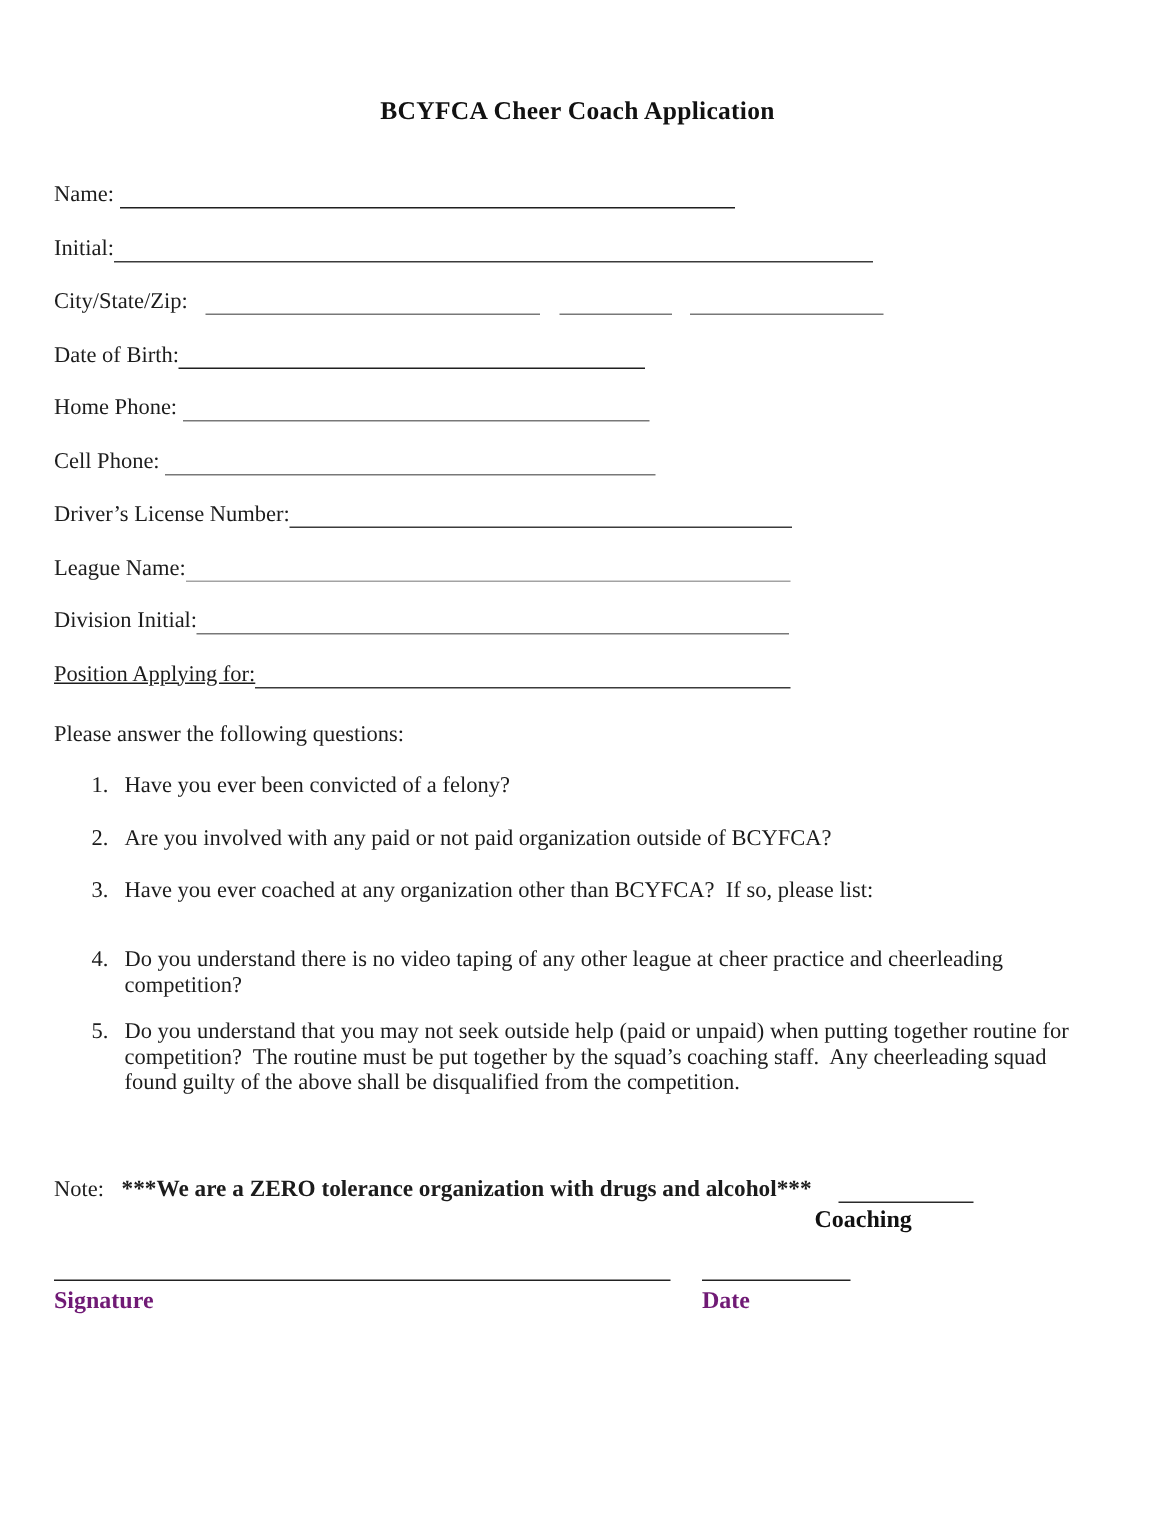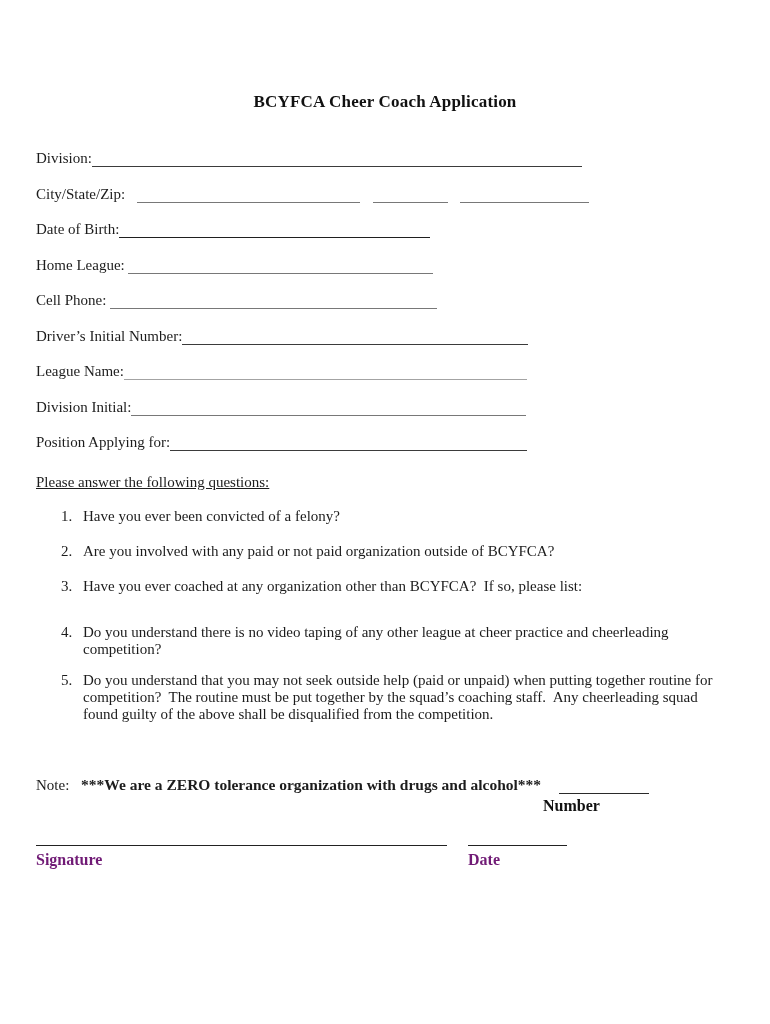--- a/index.html
+++ b/index.html
@@ -6,21 +6,21 @@
   html, body { background: #ffffff; }
   body {
     width: 770px; height: 1024px;
     font-family: "Liberation Serif", "DejaVu Serif", serif;
     color: #1c1c1c;
     overflow: hidden;
   }
   .page { position: relative; width: 770px; height: 1024px; background:#fff; }
 
   .doc-title {
-    padding-top: 92px;
+    padding-top: 64px;
     text-align: center;
     font-size: 17px;
     font-weight: bold;
     letter-spacing: 0.2px;
     color: #111;
   }
 
   .fields { margin-top: 38px; margin-left: 36px; }
   .field-row {
     display: flex;
@@ -39,28 +39,28 @@
   .blank.l { border-bottom: 1px solid #a3a3a3; }
   .blank.d { border-bottom-color: #1f1f1f; }
   .w-name     { width: 454px; }
   .w-address  { width: 546px; }
   .w-dob      { width: 394px; }
   .w-home     { width: 397px; }
   .w-cell     { width: 401px; }
   .w-driver   { width: 492px; }
   .w-league   { width: 491px; }
   .w-division { width: 490px; }
-  .w-position { width: 491px; }
+  .w-position { width: 491px; text-decoration: underline; }
   .seg { flex: 0 0 auto; }
   .seg1 { width: 223px; margin-left: 8px; }
   .seg2 { width: 75px;  margin-left: 13px; }
   .seg3 { width: 129px; margin-left: 12px; }
 
   .qa { margin-left: 36px; margin-top: 23px; font-size: 15px; }
-  .qa-intro { line-height: 17px; margin-bottom: 17px; text-decoration: underline; }
+  .qa-intro { line-height: 17px; margin-bottom: 17px; }
   .question { display: flex; margin-bottom: 18px; }
   .question .qnum { flex: 0 0 22px; margin-left: 25px; line-height: 17px; }
   .question .qtext {
     width: 633px; line-height: 17px; white-space: pre-wrap;
   }
   .question.q3 { margin-bottom: 29px; }
   .question.q4 { margin-bottom: 14px; }
 
   .note-row {
     margin-left: 36px; margin-top: 51px;
@@ -95,50 +95,54 @@
 </style>
 </head>
 <body>
 
 <div class="page">
 
   <div class="doc-title">BCYFCA Cheer Coach Application</div>
 
   <div class="fields">
 
+    <div class="field-row w-name">
+      <span class="lbl">Name: </span>
+      <span class="blank d"></span>
+    </div>
 
     <div class="field-row w-address">
-      <span class="lbl">Division:</span>
+      <span class="lbl">Initial:</span>
       <span class="blank"></span>
     </div>
 
     <div class="field-row">
       <span class="lbl">City/State/Zip: </span>
       <span class="blank g seg seg1"></span>
       <span class="blank g seg seg2"></span>
       <span class="blank g seg seg3"></span>
     </div>
 
     <div class="field-row w-dob">
       <span class="lbl">Date of Birth:</span>
       <span class="blank d"></span>
     </div>
 
     <div class="field-row w-home">
-      <span class="lbl">Home League: </span>
+      <span class="lbl">Home Phone: </span>
       <span class="blank g"></span>
     </div>
 
     <div class="field-row w-cell">
       <span class="lbl">Cell Phone: </span>
       <span class="blank g"></span>
     </div>
 
     <div class="field-row w-driver">
-      <span class="lbl">Driver’s Initial Number:</span>
+      <span class="lbl">Driver’s License Number:</span>
       <span class="blank"></span>
     </div>
 
     <div class="field-row w-league">
       <span class="lbl">League Name:</span>
       <span class="blank l"></span>
     </div>
 
     <div class="field-row w-division">
       <span class="lbl">Division Initial:</span>
@@ -179,21 +183,21 @@
       <span class="qnum">5.</span>
       <span class="qtext">Do you understand that you may not seek outside help (paid or unpaid) when putting together routine for competition?  The routine must be put together by the squad’s coaching staff.  Any cheerleading squad found guilty of the above shall be disqualified from the competition.</span>
     </div>
   </div>
 
   <div class="note-row">
     <span class="note-prefix">Note: </span>
     <span class="note-bold">***We are a ZERO tolerance organization with drugs and alcohol***</span>
     <span class="initial-blank"></span>
   </div>
-  <div class="initial-label">Number</div>
+  <div class="initial-label">Coaching</div>
 
   <div class="sig-lines">
     <div class="sig-line"></div>
     <div class="date-line"></div>
   </div>
   <div class="sig-labels">
     <span class="sig-label">Signature</span>
     <span class="date-label">Date</span>
   </div>
 

